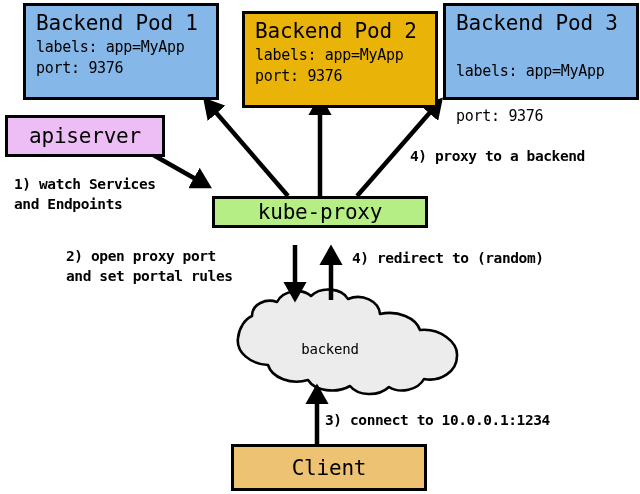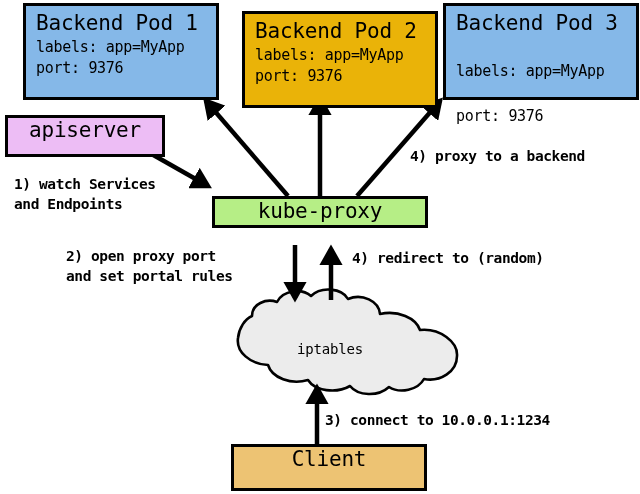--- a/index.html
+++ b/index.html
@@ -19,21 +19,21 @@
     left: 0; top: 0;
     width: 640px;
     height: 494px;
   }
   .node {
     position: absolute;
     box-sizing: border-box;
     border: 3px solid #000000;
     display: flex;
     flex-direction: column;
-    justify-content: flex-start;
+    justify-content: center;
     z-index: 3;
   }
   .pod-box {
     padding: 4px 8px 6px 10px;
     justify-content: flex-start;
   }
   .pod-title {
     font-size: 21px;
     line-height: 27px;
     letter-spacing: -0.2px;
@@ -130,21 +130,21 @@
 </div>
 
 <div class="node" style="left:5px; top:115px; width:160px; height:42px; background:#edbdf5;">
   <div class="center-label">apiserver</div>
 </div>
 
 <div class="node" style="left:212px; top:196px; width:216px; height:32px; background:#b6ee86;">
   <div class="center-label">kube-proxy</div>
 </div>
 
-<div class="cloud-label" style="left:275px; top:341px; width:110px; text-align:center;">iptables</div>
+<div class="cloud-label" style="left:275px; top:341px; width:110px; text-align:center;">backend</div>
 
 <div class="node" style="left:231px; top:444px; width:196px; height:47px; background:#edc373;">
   <div class="center-label">Client</div>
 </div>
 
 <div class="edge-label" style="left:14px; top:174px;">
   <div>1) watch Services</div>
   <div>and Endpoints</div>
 </div>
 

